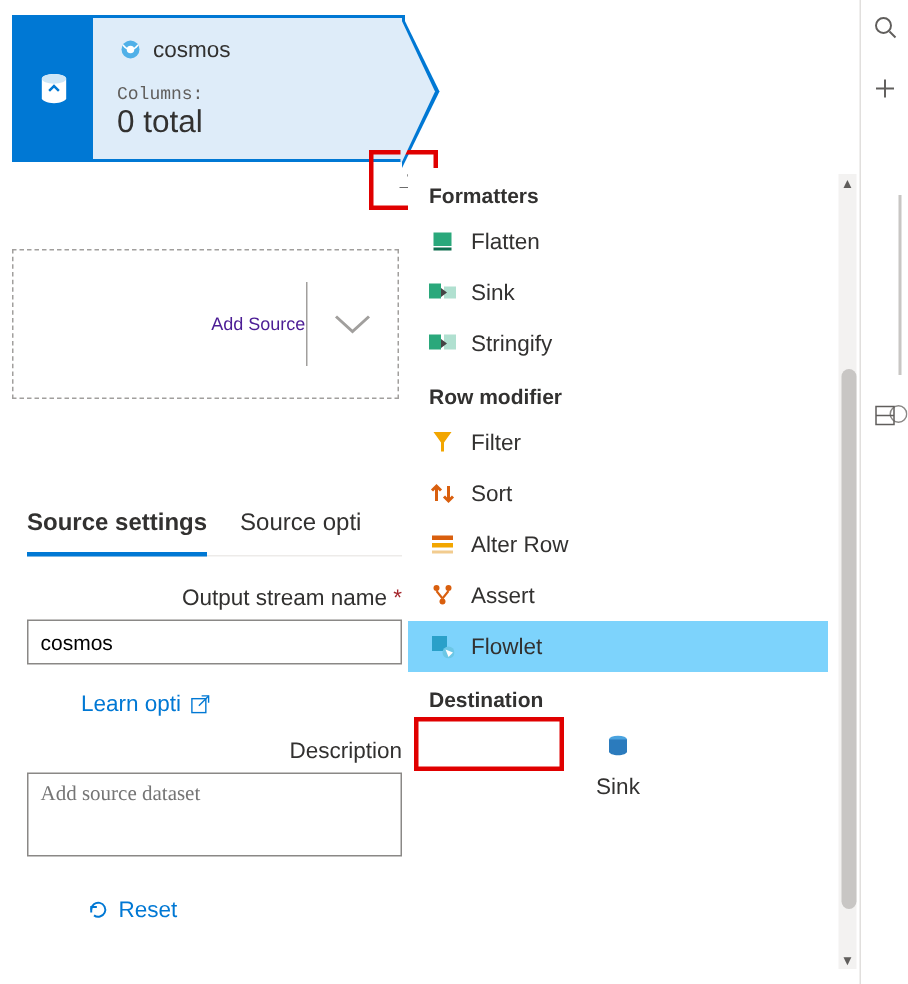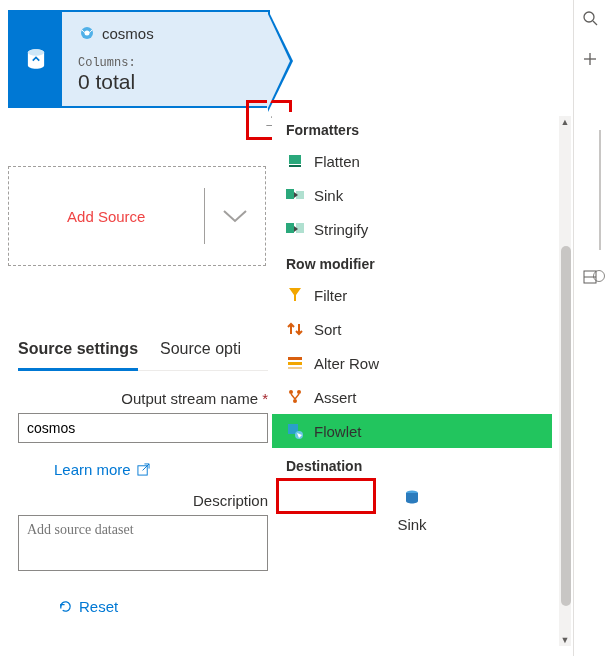--- a/index.html
+++ b/index.html
@@ -112,23 +112,23 @@
     left: 8px;
     top: 166px;
     width: 258px;
     height: 100px;
     border: 1.5px dashed #a19f9d;
     display: flex;
     align-items: center;
   }
   .add-source-label {
     flex: 1;
-    text-align: center;
-    color: #ef4444;
-    font-size: 15px;
+    text-align: right;
+    color: #4c1d95;
+    font-size: 12px;
   }
   .add-source-divider {
     width: 1.5px;
     height: 56px;
     background: #a19f9d;
   }
   .add-source-chevron {
     width: 60px;
     display: flex;
     align-items: center;
@@ -227,21 +227,21 @@
   }
   .menu-item {
     display: flex;
     align-items: center;
     gap: 10px;
     padding: 8px 14px;
     cursor: pointer;
     font-size: 15px;
   }
   .menu-item:hover, .menu-item.hover {
-    background: #22c55e;
+    background: #7dd3fc;
   }
   .menu-icon {
     width: 18px;
     height: 18px;
     display: inline-flex;
     align-items: center;
     justify-content: center;
     flex-shrink: 0;
   }
   .sink-highlight {
@@ -391,21 +391,21 @@
   <div class="tab active">Source settings</div>
   <div class="tab">Source opti</div>
 </div>
 
 <div class="form">
   <label class="form-label">
     <span>Output stream name</span> <span class="required">*</span>
   </label>
   <input class="form-input" type="text" value="cosmos" style="">
   <div class="learn-more">
-    <span>Learn more</span>
+    <span>Learn opti</span>
     <svg width="13" height="13" viewBox="0 0 14 14">
         <rect x="1" y="3" width="10" height="10" fill="none" stroke="#0078d4"></rect>
         <polyline points="8,1 13,1 13,6" fill="none" stroke="#0078d4"></polyline>
         <line x1="13" y1="1" x2="6" y2="8" stroke="#0078d4"></line>
       </svg>
   </div>
   <label class="form-label">Description</label>
   <textarea class="textarea" placeholder="Add source dataset" style=""></textarea>
   <div class="reset-btn">
     <svg width="15" height="15" viewBox="0 0 16 16">

